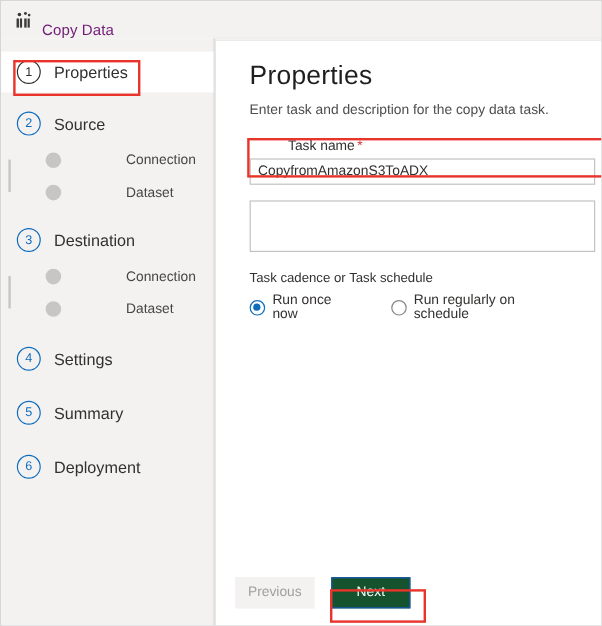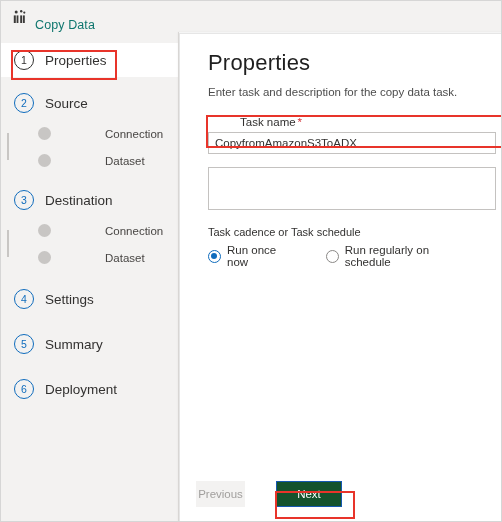--- a/index.html
+++ b/index.html
@@ -38,21 +38,21 @@
   }
   .title-icon {
     width: 16px;
     height: 16px;
     margin-right: 7px;
     display: block;
     flex: 0 0 auto;
   }
   .title-text {
     font-size: 12.5px;
-    color: #0f766e;
+    color: #701a75;
     letter-spacing: .1px;
     margin-top: 17px;
   }
 
   
   .rail {
     position: absolute;
     left: 0; top: 31px;
     width: 178px;
     height: 490px;
@@ -247,21 +247,21 @@
   .footer {
     position: absolute;
     left: 0;
     bottom: 0;
     width: 324px;
     height: 54px;
   }
   .btn-prev {
     position: absolute;
     left: 16px; top: 12px;
-    width: 49px; height: 26px;
+    width: 66px; height: 26px;
     background: #f3f2f1;
     border: 1px solid #f3f2f1;
     color: #a19f9d;
     font-size: 11.5px;
     font-family: "Liberation Sans", sans-serif;
     display: flex;
     align-items: center;
     justify-content: center;
     box-sizing: border-box;
   }

